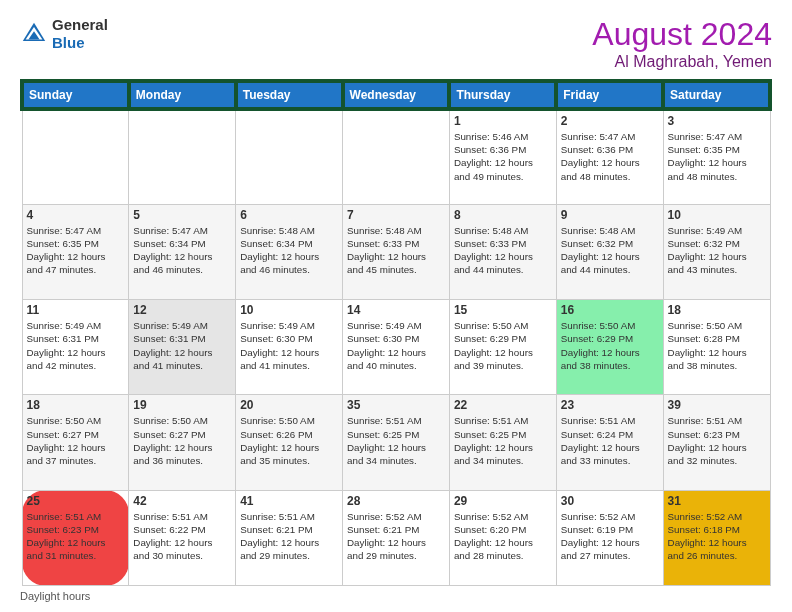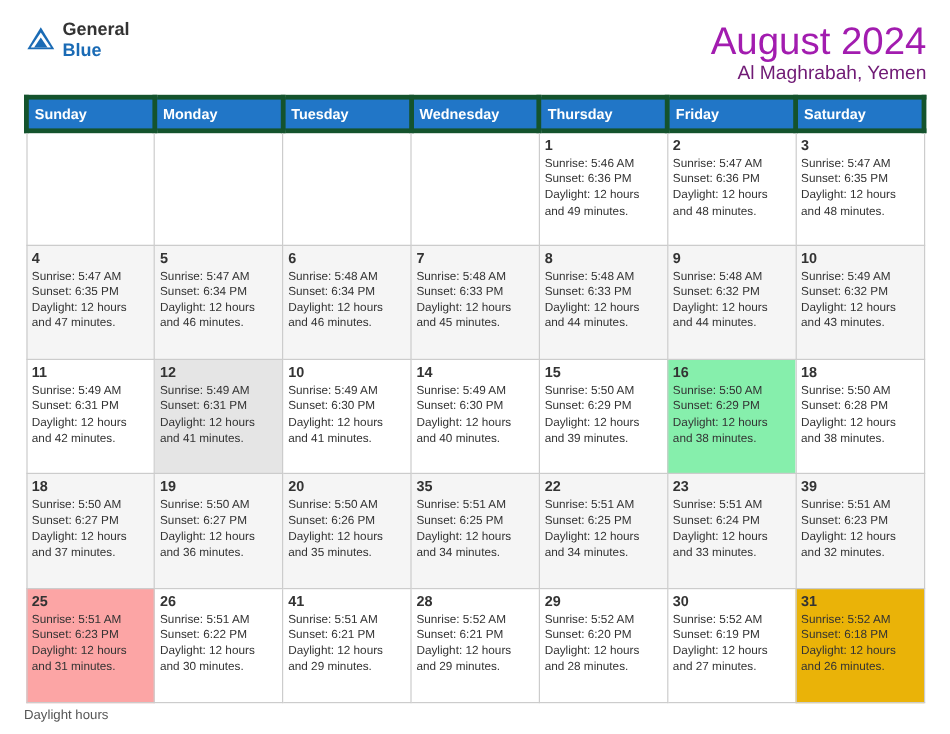--- a/index.html
+++ b/index.html
@@ -288,28 +288,28 @@
 Daylight: 12 hours and 33 minutes.</div>
           </td>
           <td style="background: rgb(245, 245, 245);">
             <span class="day-num">39</span>
             <div class="day-info" style="white-space: pre-line;">Sunrise: 5:51 AM
 Sunset: 6:23 PM
 Daylight: 12 hours and 32 minutes.</div>
           </td>
         </tr>
         <tr style="background: rgb(255, 255, 255);">
-          <td style="background: #fca5a5;">
+          <td style="background: #ef4444; border-radius: 24px;">
             <span class="day-num">25</span>
             <div class="day-info" style="white-space: pre-line;">Sunrise: 5:51 AM
 Sunset: 6:23 PM
 Daylight: 12 hours and 31 minutes.</div>
           </td>
           <td style="background: rgb(255, 255, 255);">
-            <span class="day-num">26</span>
+            <span class="day-num">42</span>
             <div class="day-info" style="white-space: pre-line;">Sunrise: 5:51 AM
 Sunset: 6:22 PM
 Daylight: 12 hours and 30 minutes.</div>
           </td>
           <td style="background: rgb(255, 255, 255);">
             <span class="day-num">41</span>
             <div class="day-info" style="white-space: pre-line;">Sunrise: 5:51 AM
 Sunset: 6:21 PM
 Daylight: 12 hours and 29 minutes.</div>
           </td>

